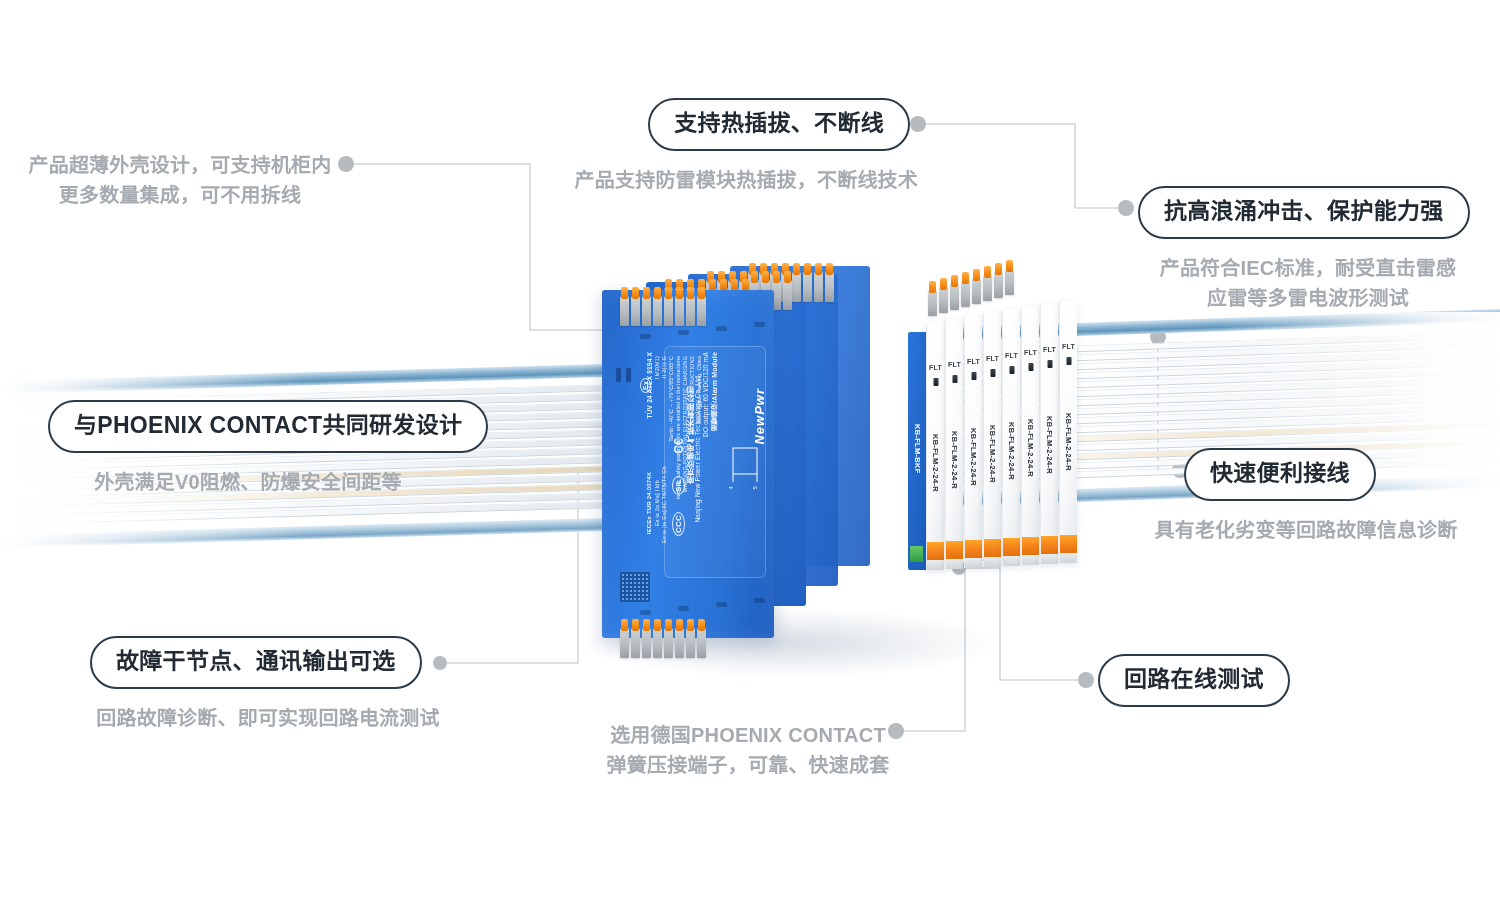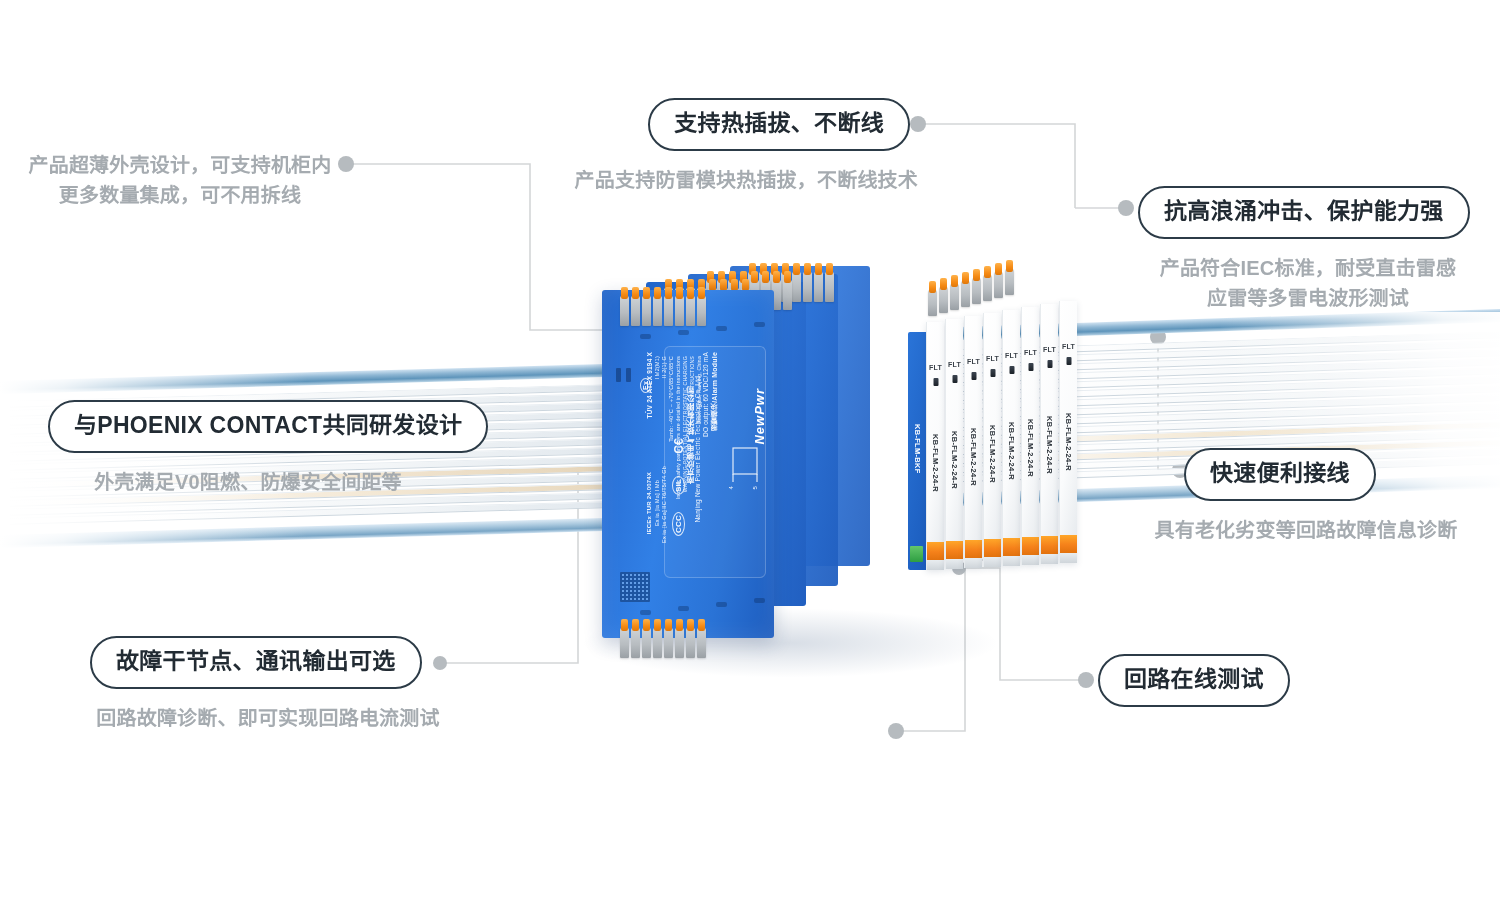--- a/index.html
+++ b/index.html
@@ -473,19 +473,21 @@
     <div class="ta-l"><span class="pill">快速便利接线</span></div>
     <div class="desc ta-c" style="width:380px;margin-left:-68px;">具有老化劣变等回路故障信息诊断</div>
   </div>
 
   <div class="callout" style="left:90px;top:636px;width:360px;">
     <div class="ta-l"><span class="pill">故障干节点、通讯输出可选</span></div>
     <div class="desc ta-c" style="width:400px;margin-left:-22px;">回路故障诊断、即可实现回路电流测试</div>
   </div>
 
   <div class="callout" style="left:598px;top:706px;width:300px;">
+    <div class="desc ta-c" style="width:360px;margin-left:-30px;">选用德国PHOENIX CONTACT
+弹簧压接端子，可靠、快速成套</div>
   </div>
 
   <div class="callout" style="left:1098px;top:654px;width:200px;">
     <div class="ta-l"><span class="pill">回路在线测试</span></div>
   </div>
 
 </div>
 
 </body></html>

